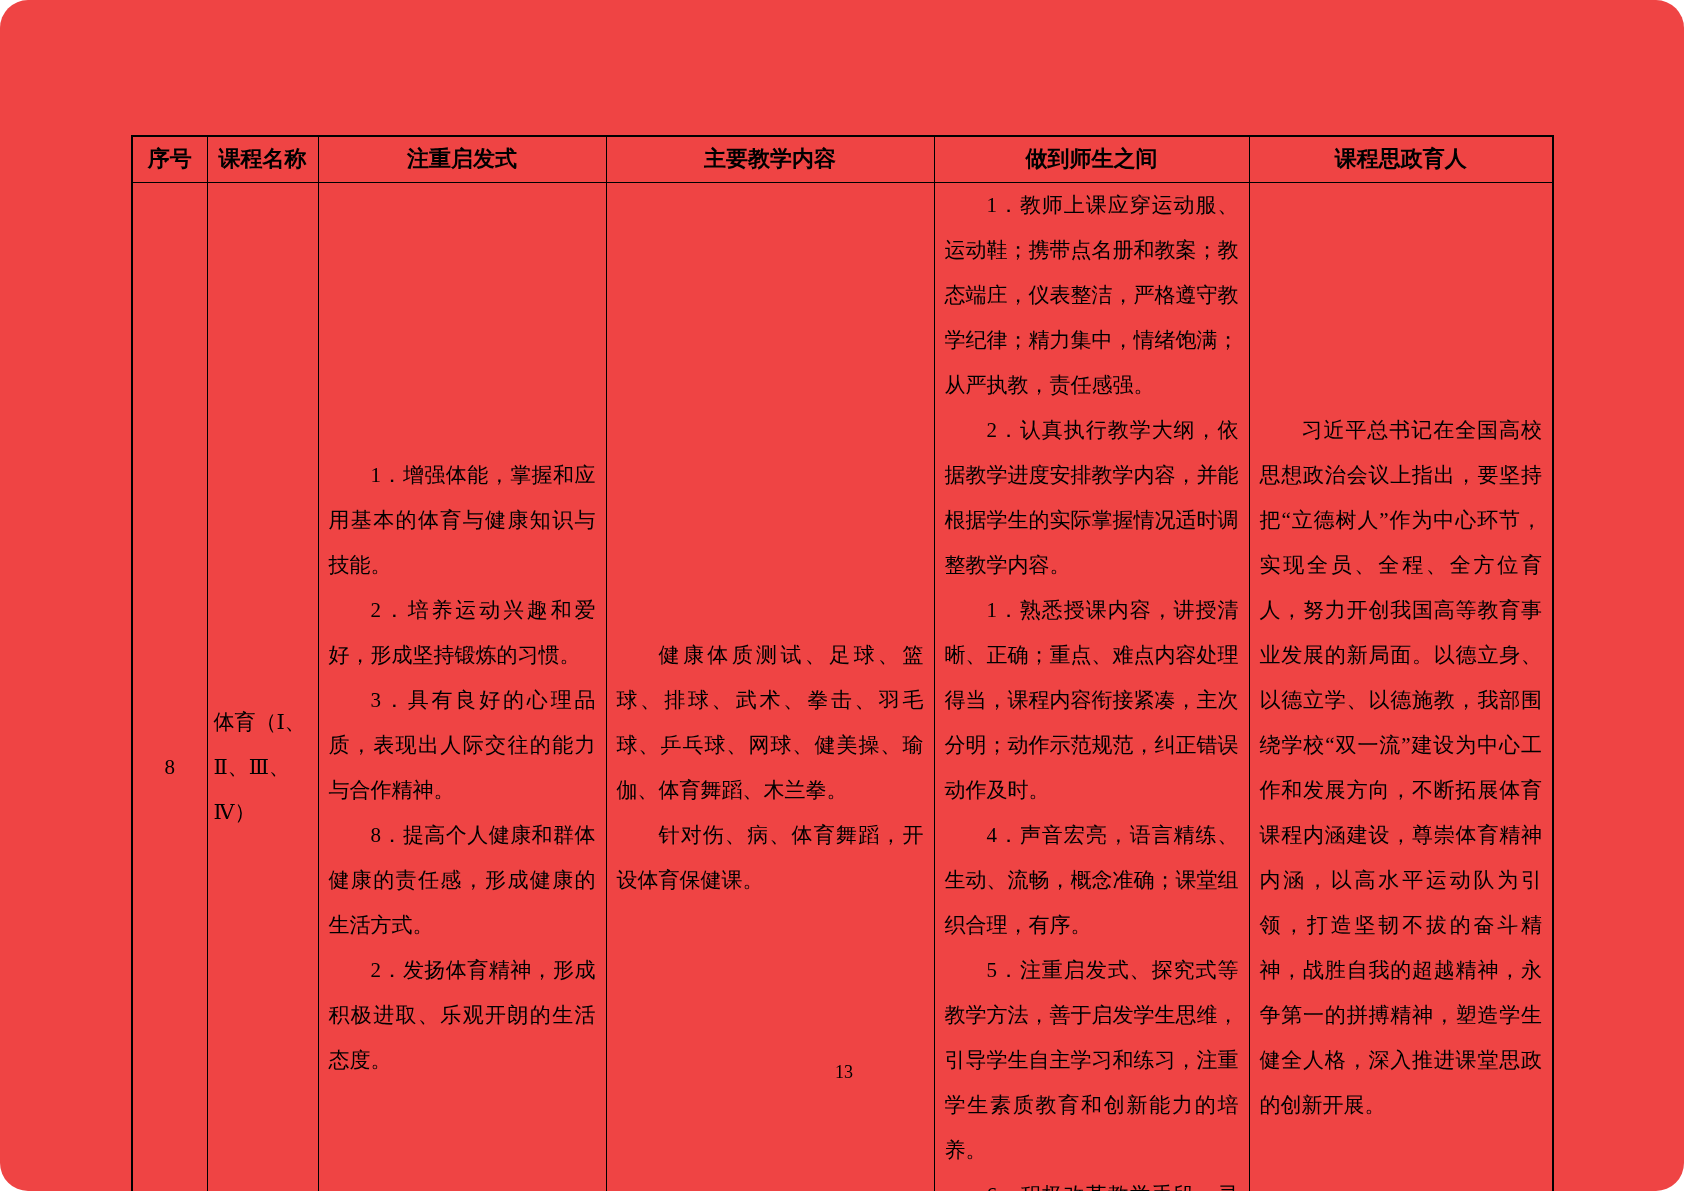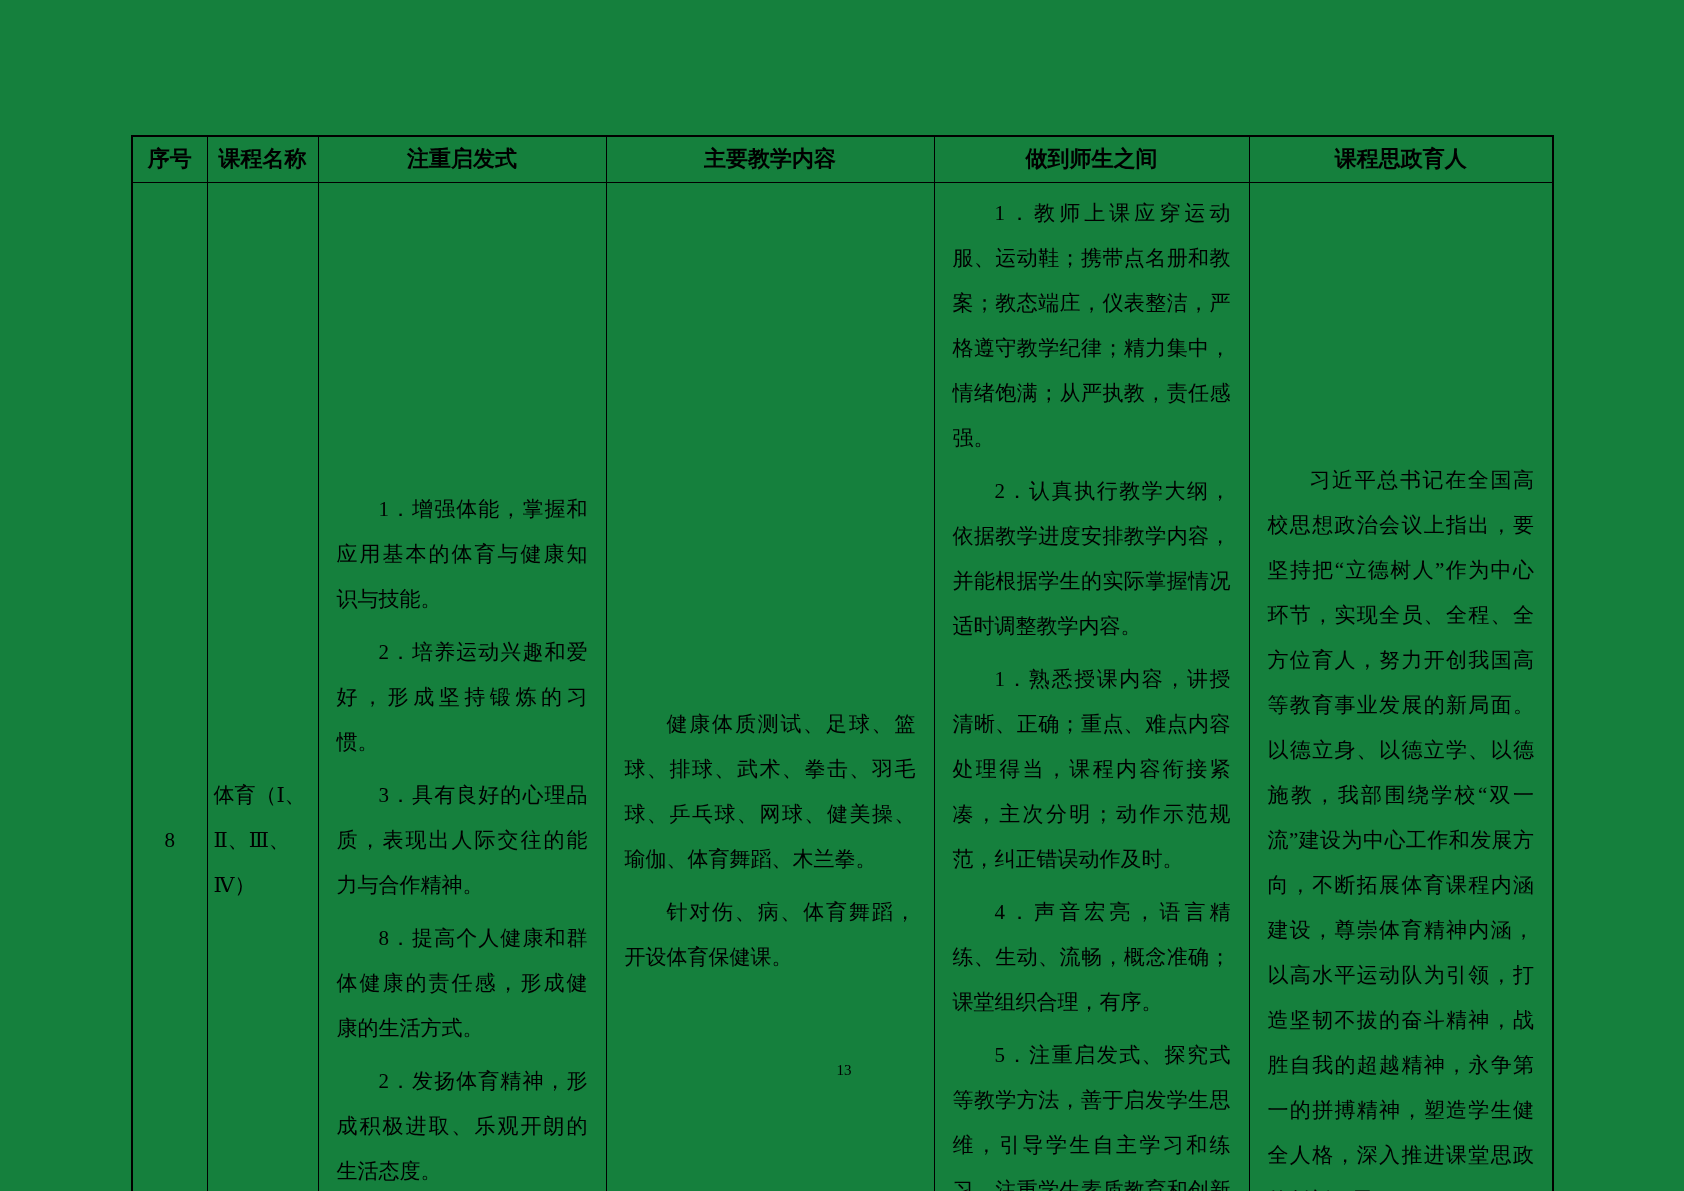--- a/index.html
+++ b/index.html
@@ -4,24 +4,25 @@
 <style>
   html, body {
     margin: 0;
     padding: 0;
     background: #ffffff;
   }
   .page {
     position: relative;
     width: 1684px;
     height: 1191px;
-    background: #15803d;
+    background: #ef4444;
     color: #000000;
     font-family: "Liberation Serif", "DejaVu Serif", serif;
     overflow: hidden;
+    border-radius: 28px;
   }
   table.course-table {
     position: absolute;
     left: 131px;
     top: 135px;
     width: 1421px;
     border-collapse: collapse;
     table-layout: fixed;
     border: 2px solid #000;
   }
@@ -46,34 +47,34 @@
   }
   td.c-index {
     text-align: center;
     padding: 0 2px;
   }
   td.c-name {
     text-align: left;
     padding: 0 6px;
   }
   .course-table p {
-    margin: 8px;
+    margin: 0;
     text-align: justify;
     text-indent: 2em;
   }
   td.c-ideo p, td.c-req p, td.c-obj p, td.c-content p {
     word-break: break-all;
   }
   .page-number {
     position: absolute;
     left: 4px;
     right: 0;
     top: 1062px;
     text-align: center;
-    font-size: 15px;
+    font-size: 18px;
   }
 </style>
 </head>
 <body>
 
 <div class="page">
 
   <table class="course-table">
     <colgroup>
       <col style="width:75px">

